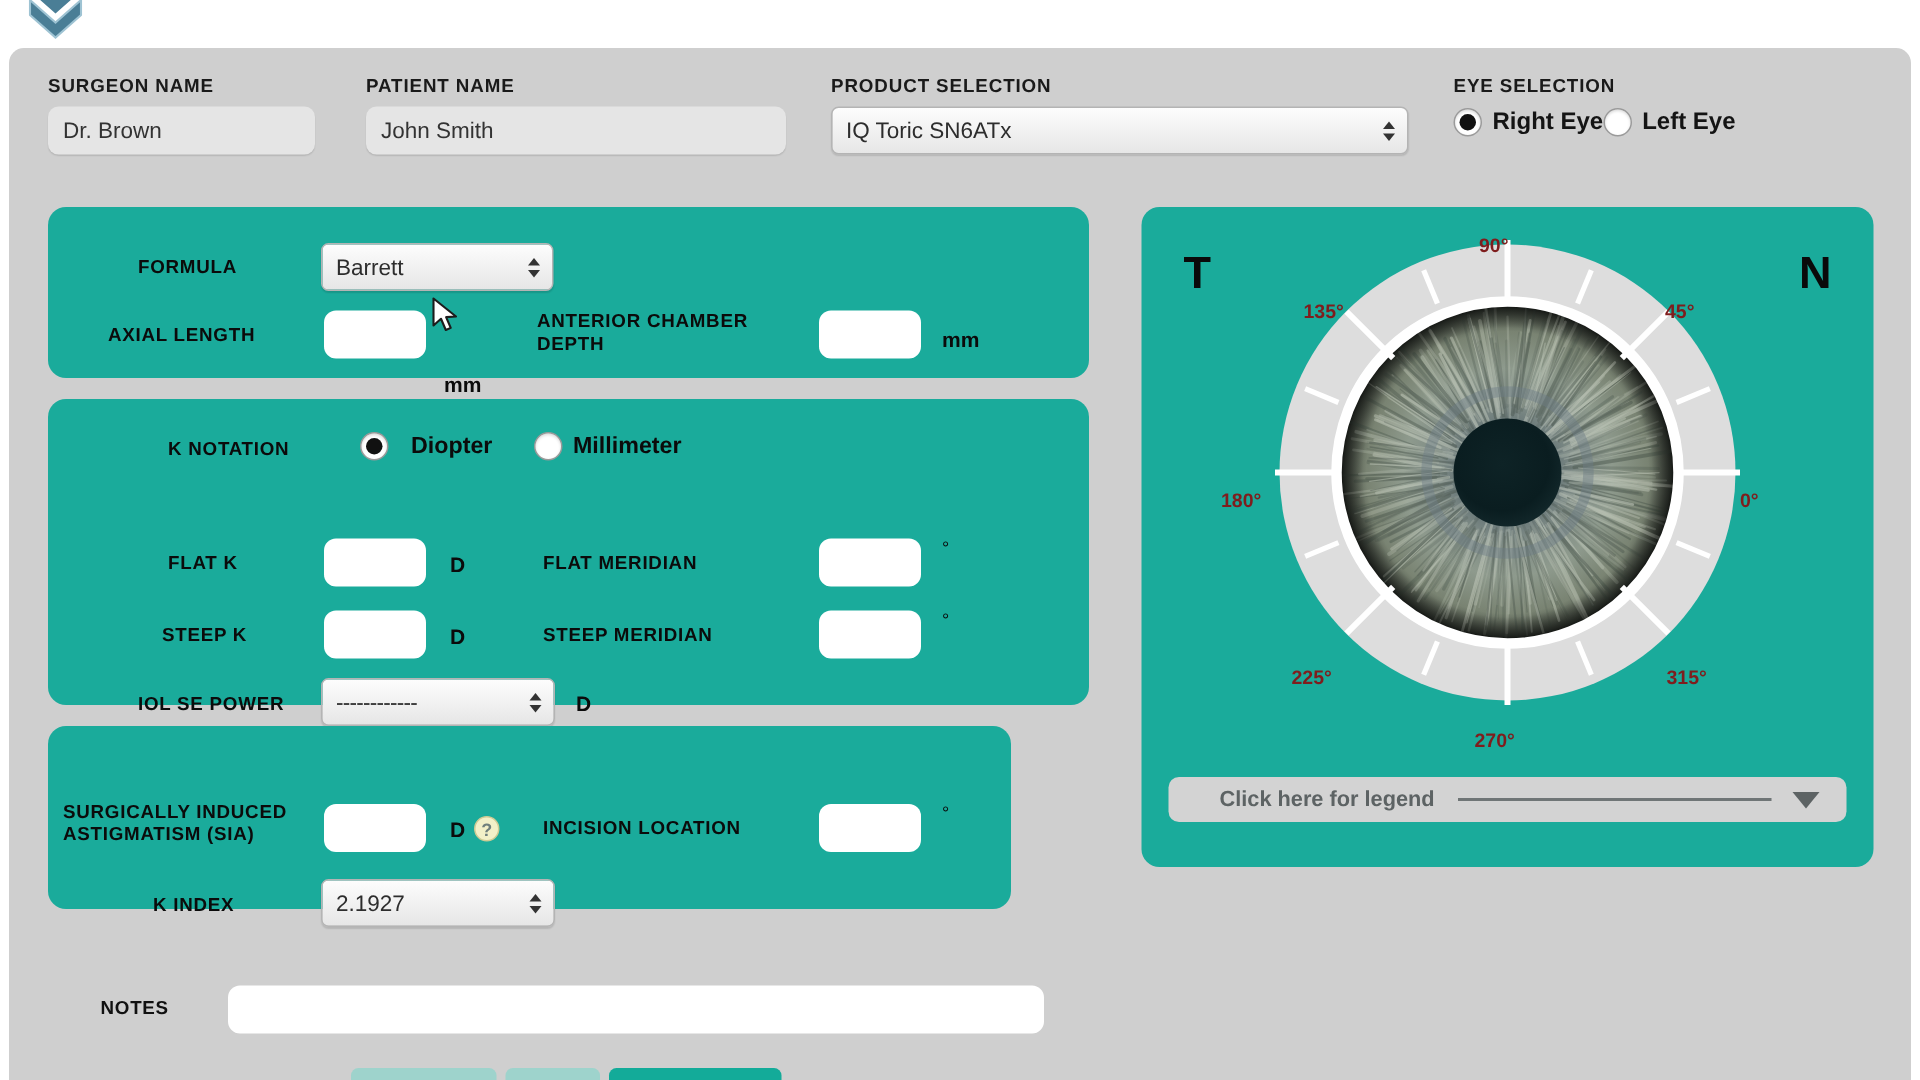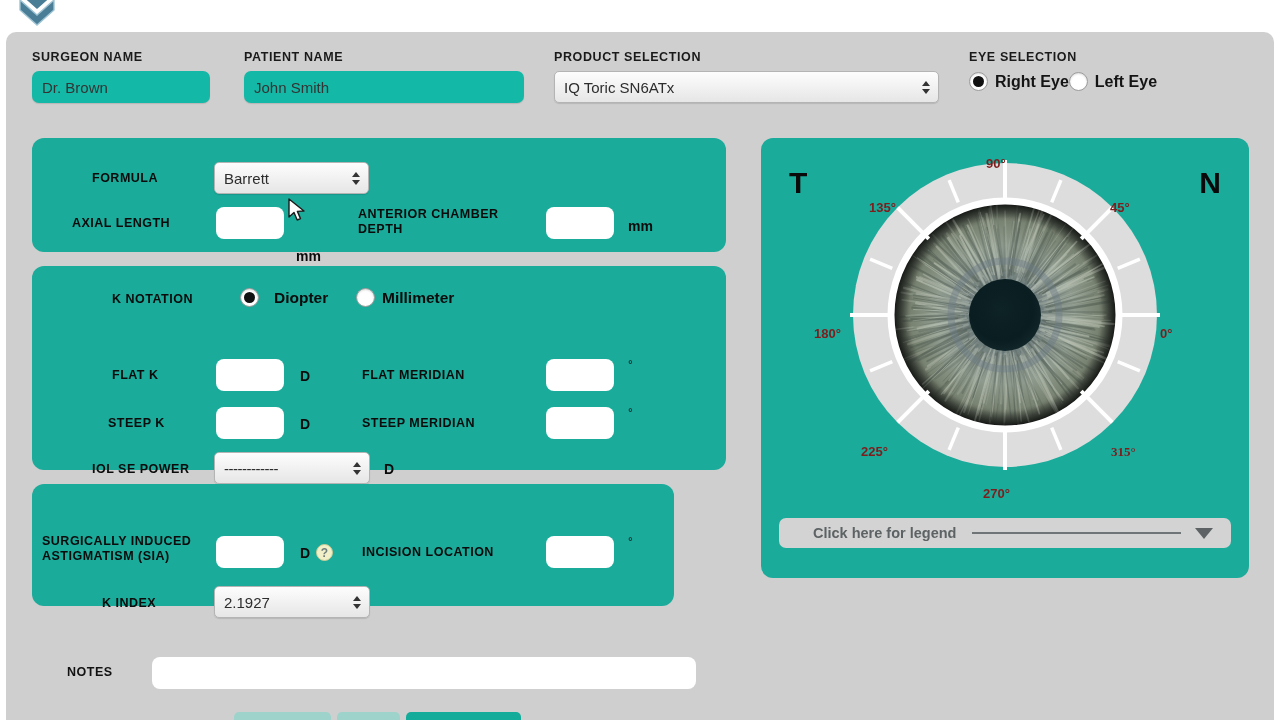--- a/index.html
+++ b/index.html
@@ -52,21 +52,21 @@
     font-size: 12.5px;
     font-weight: bold;
     letter-spacing: 0.6px;
     color: #1a1a1a;
     text-transform: uppercase;
     white-space: nowrap;
   }
   .text-input {
     margin-top: 7px;
     height: 32px;
-    background: #14b8a6;
+    background: #e5e5e5;
     border: none;
     border-radius: 7px;
     font-family: "Liberation Sans", sans-serif;
     font-size: 15px;
     color: #333333;
     padding: 0 10px;
     outline: none;
     box-shadow: 0 1px 1px rgba(0,0,0,.12);
   }
   .sel-box {
@@ -809,21 +809,21 @@
               <line x1="108.3" y1="267.7" x2="99.1" y2="289.9"></line>
               <line x1="201.7" y1="267.7" x2="210.9" y2="289.9"></line>
               <line x1="267.7" y1="201.7" x2="289.9" y2="210.9"></line>
             </g>
         </svg>
       </div>
 
       <div class="deg-label" style="left:225px; top:18px;">90°</div>
       <div class="deg-label" style="left:349px; top:62px;">45°</div>
       <div class="deg-label" style="left:399px; top:188px;">0°</div>
-      <div class="deg-label" style="left:350px; top:306px;font-family:Liberation Serif, serif;">315°</div>
+      <div class="deg-label" style="left:350px; top:306px;">315°</div>
       <div class="deg-label" style="left:222px; top:348px;">270°</div>
       <div class="deg-label" style="left:100px; top:306px;">225°</div>
       <div class="deg-label" style="left:53px; top:188px;">180°</div>
       <div class="deg-label" style="left:108px; top:62px;">135°</div>
 
       <div class="legend-bar">
         <span class="legend-text">Click here for legend</span>
         <span class="legend-line"></span>
         <span class="legend-caret"></span>
       </div>

